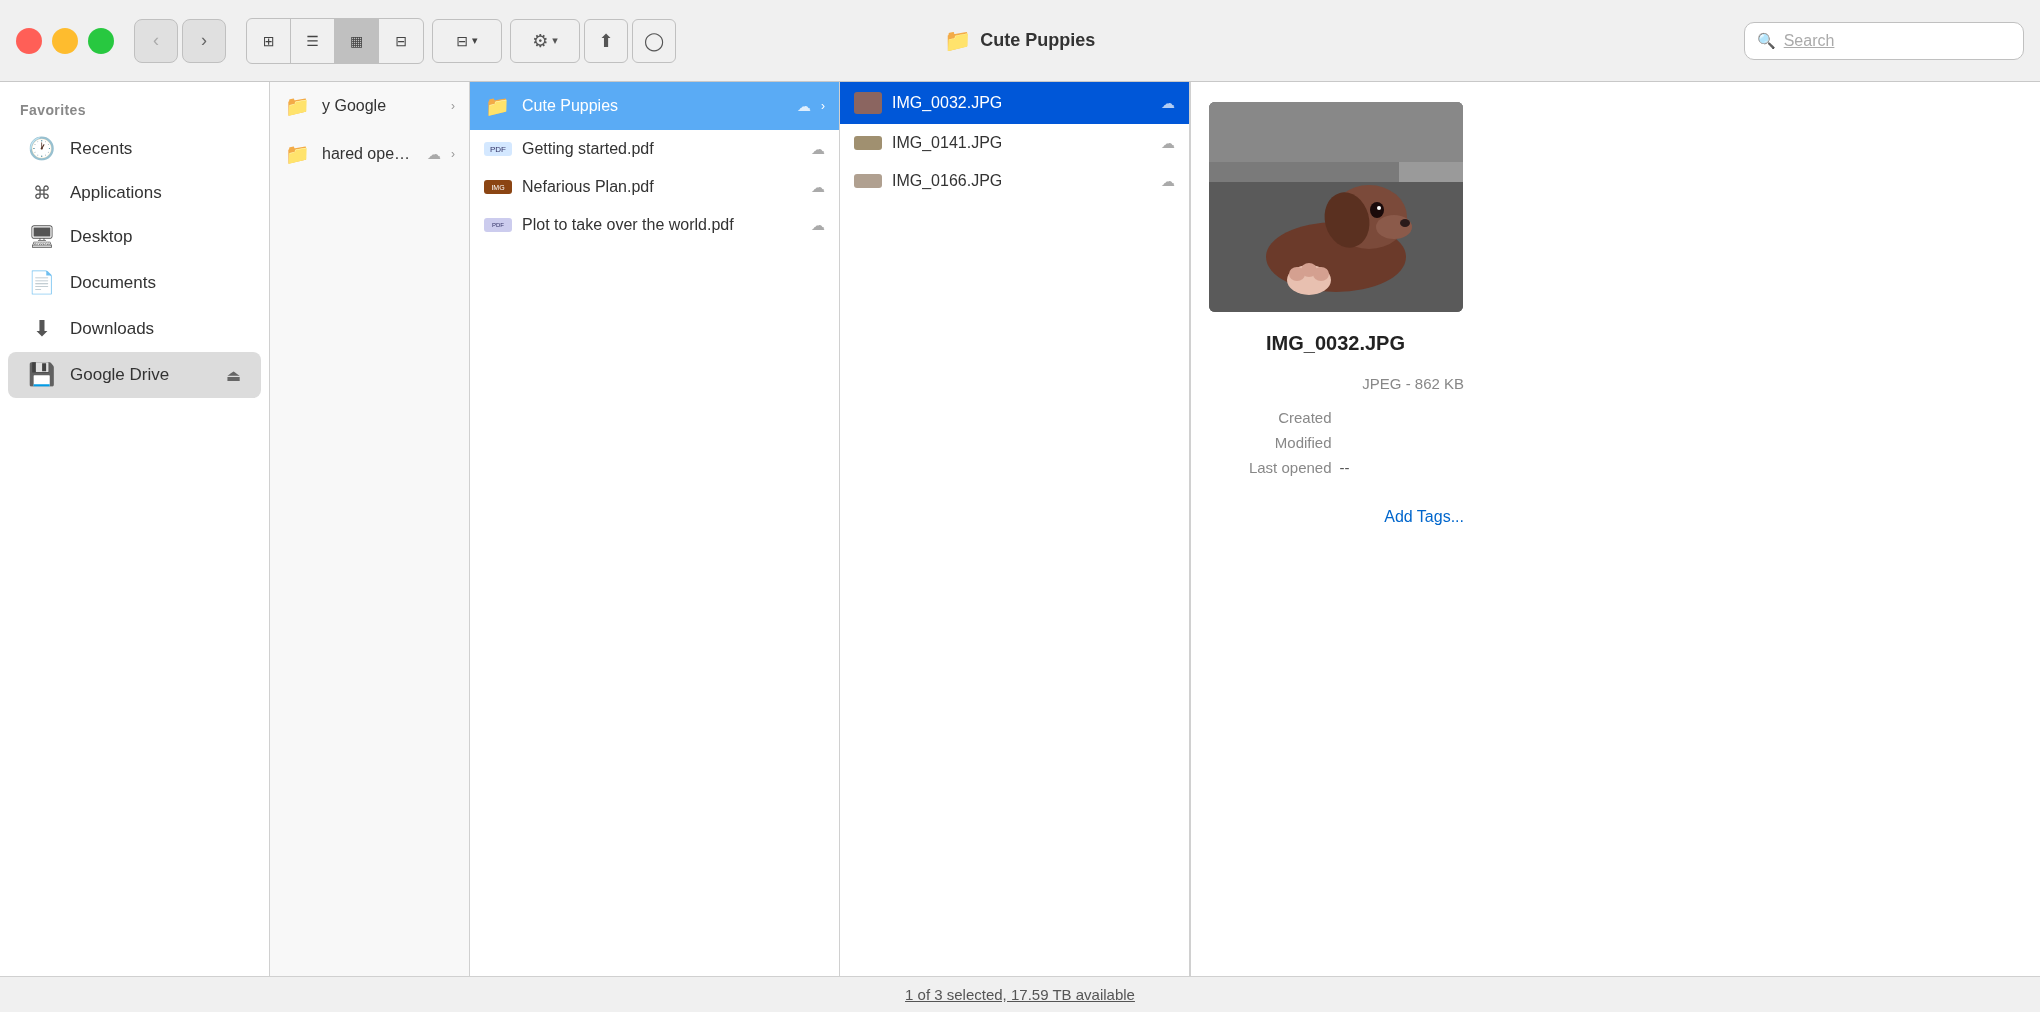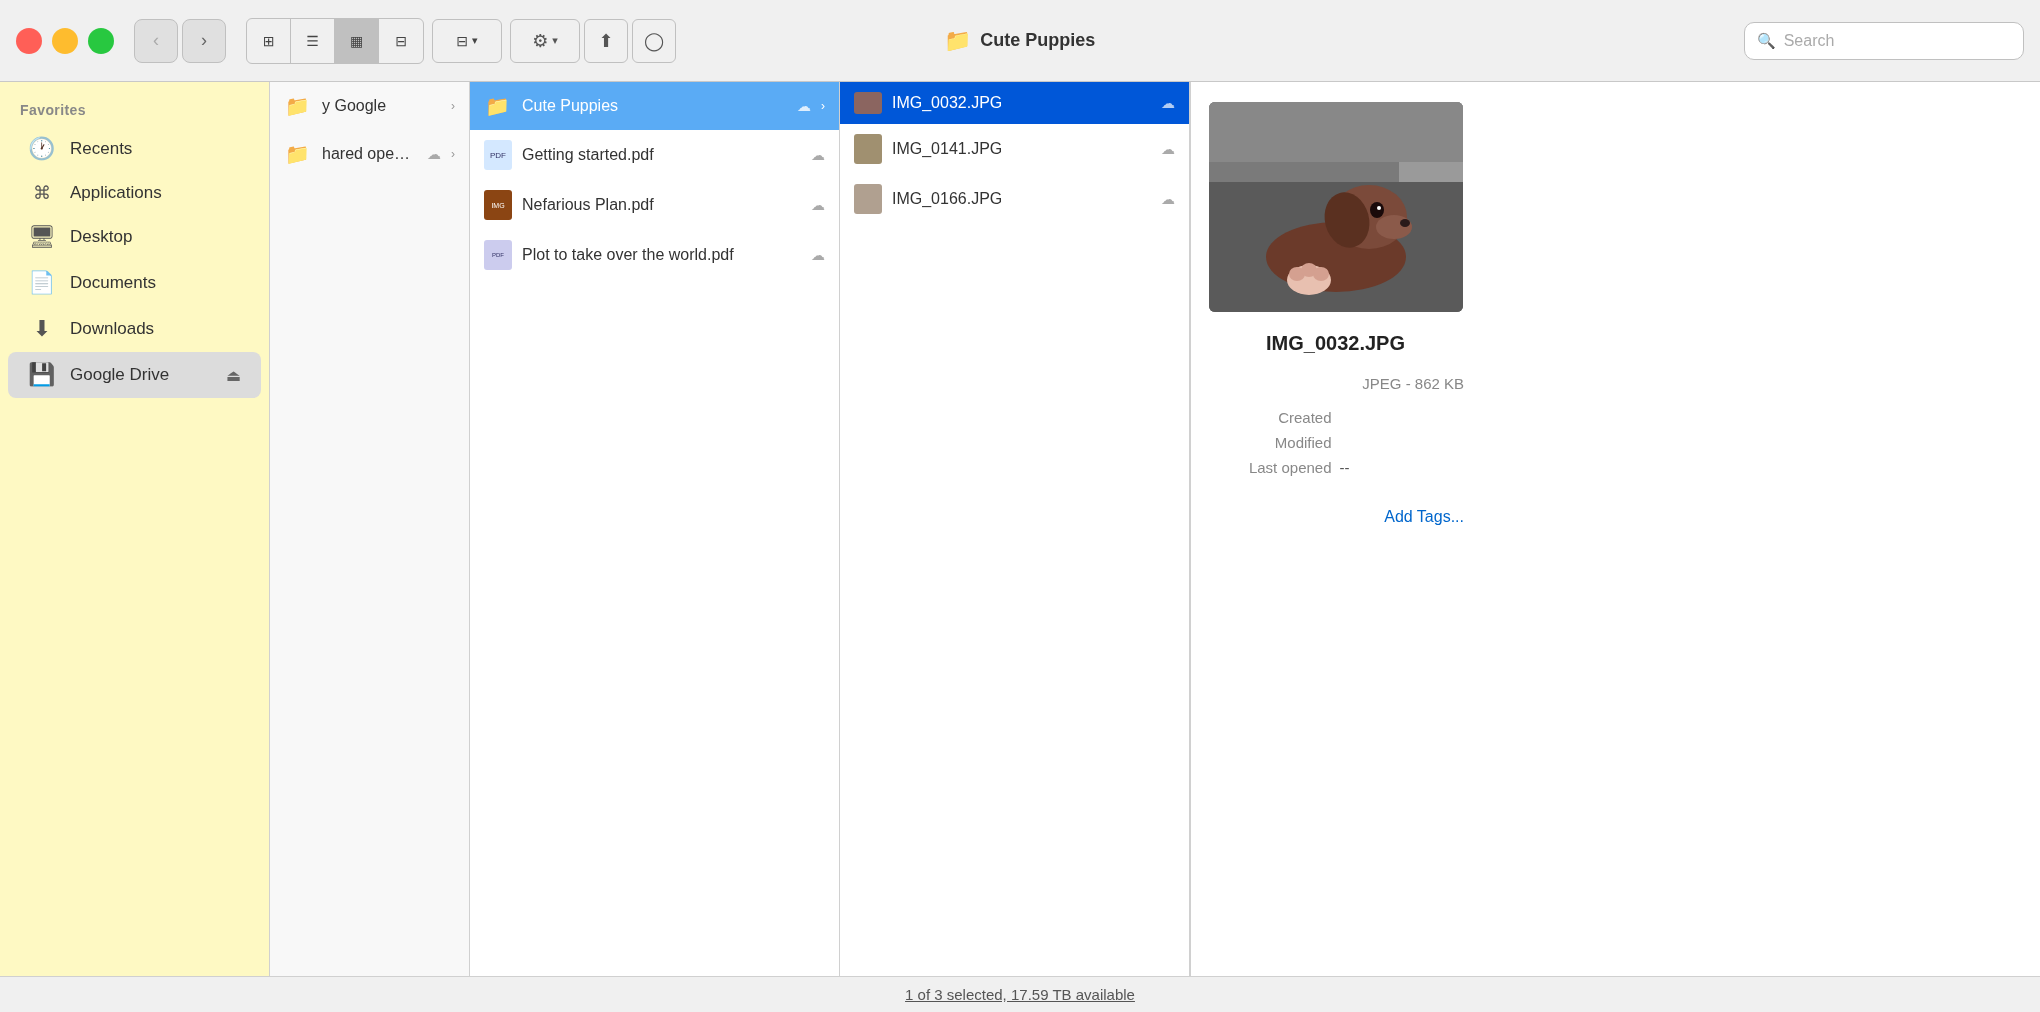--- a/index.html
+++ b/index.html
@@ -181,21 +181,21 @@
     
     .main-content {
       display: flex;
       flex: 1;
       overflow: hidden;
     }
 
     
     .sidebar {
       width: 270px;
-      background: #fef9c3;
+      background: #ffffff;
       border-right: 1px solid #d0d0d0;
       padding: 16px 0;
       flex-shrink: 0;
     }
 
     .sidebar-section-title {
       font-size: 14px;
       font-weight: 700;
       color: #888;
       padding: 4px 20px 8px;
@@ -405,21 +405,21 @@
       background: #f8f8f8;
     }
 
     
     ::-webkit-scrollbar { width: 8px; }
     ::-webkit-scrollbar-track { background: transparent; }
     ::-webkit-scrollbar-thumb { background: #ccc; border-radius: 4px; }
 
     .thumbnail-sm {
       width: 28px;
-      height: 30px;
+      height: 14px;
       background: #ccc;
       border-radius: 3px;
       overflow: hidden;
       display: flex;
       align-items: center;
       justify-content: center;
       font-size: 8px;
       color: #666;
     }
 
@@ -483,21 +483,21 @@
     <span>◯</span>
   </div>
 
   <div class="title-center">
     <span class="folder-icon-title">📁</span>
     <span>Cute Puppies</span>
   </div>
 
   <div class="search-box" style="margin-left:auto;">
     <span style="font-size:15px;">🔍</span>
-    <span style="color:#aaa;font-size:16px;">Search</span>
+    <span style="color:#aaa;font-size:16px;text-decoration:underline;">Search</span>
   </div>
 </div>
 
 <div class="main-content">
 
   <div class="sidebar">
     <div class="sidebar-section-title">Favorites</div>
 
     <div class="sidebar-item">
       <span class="icon">🕐</span>

